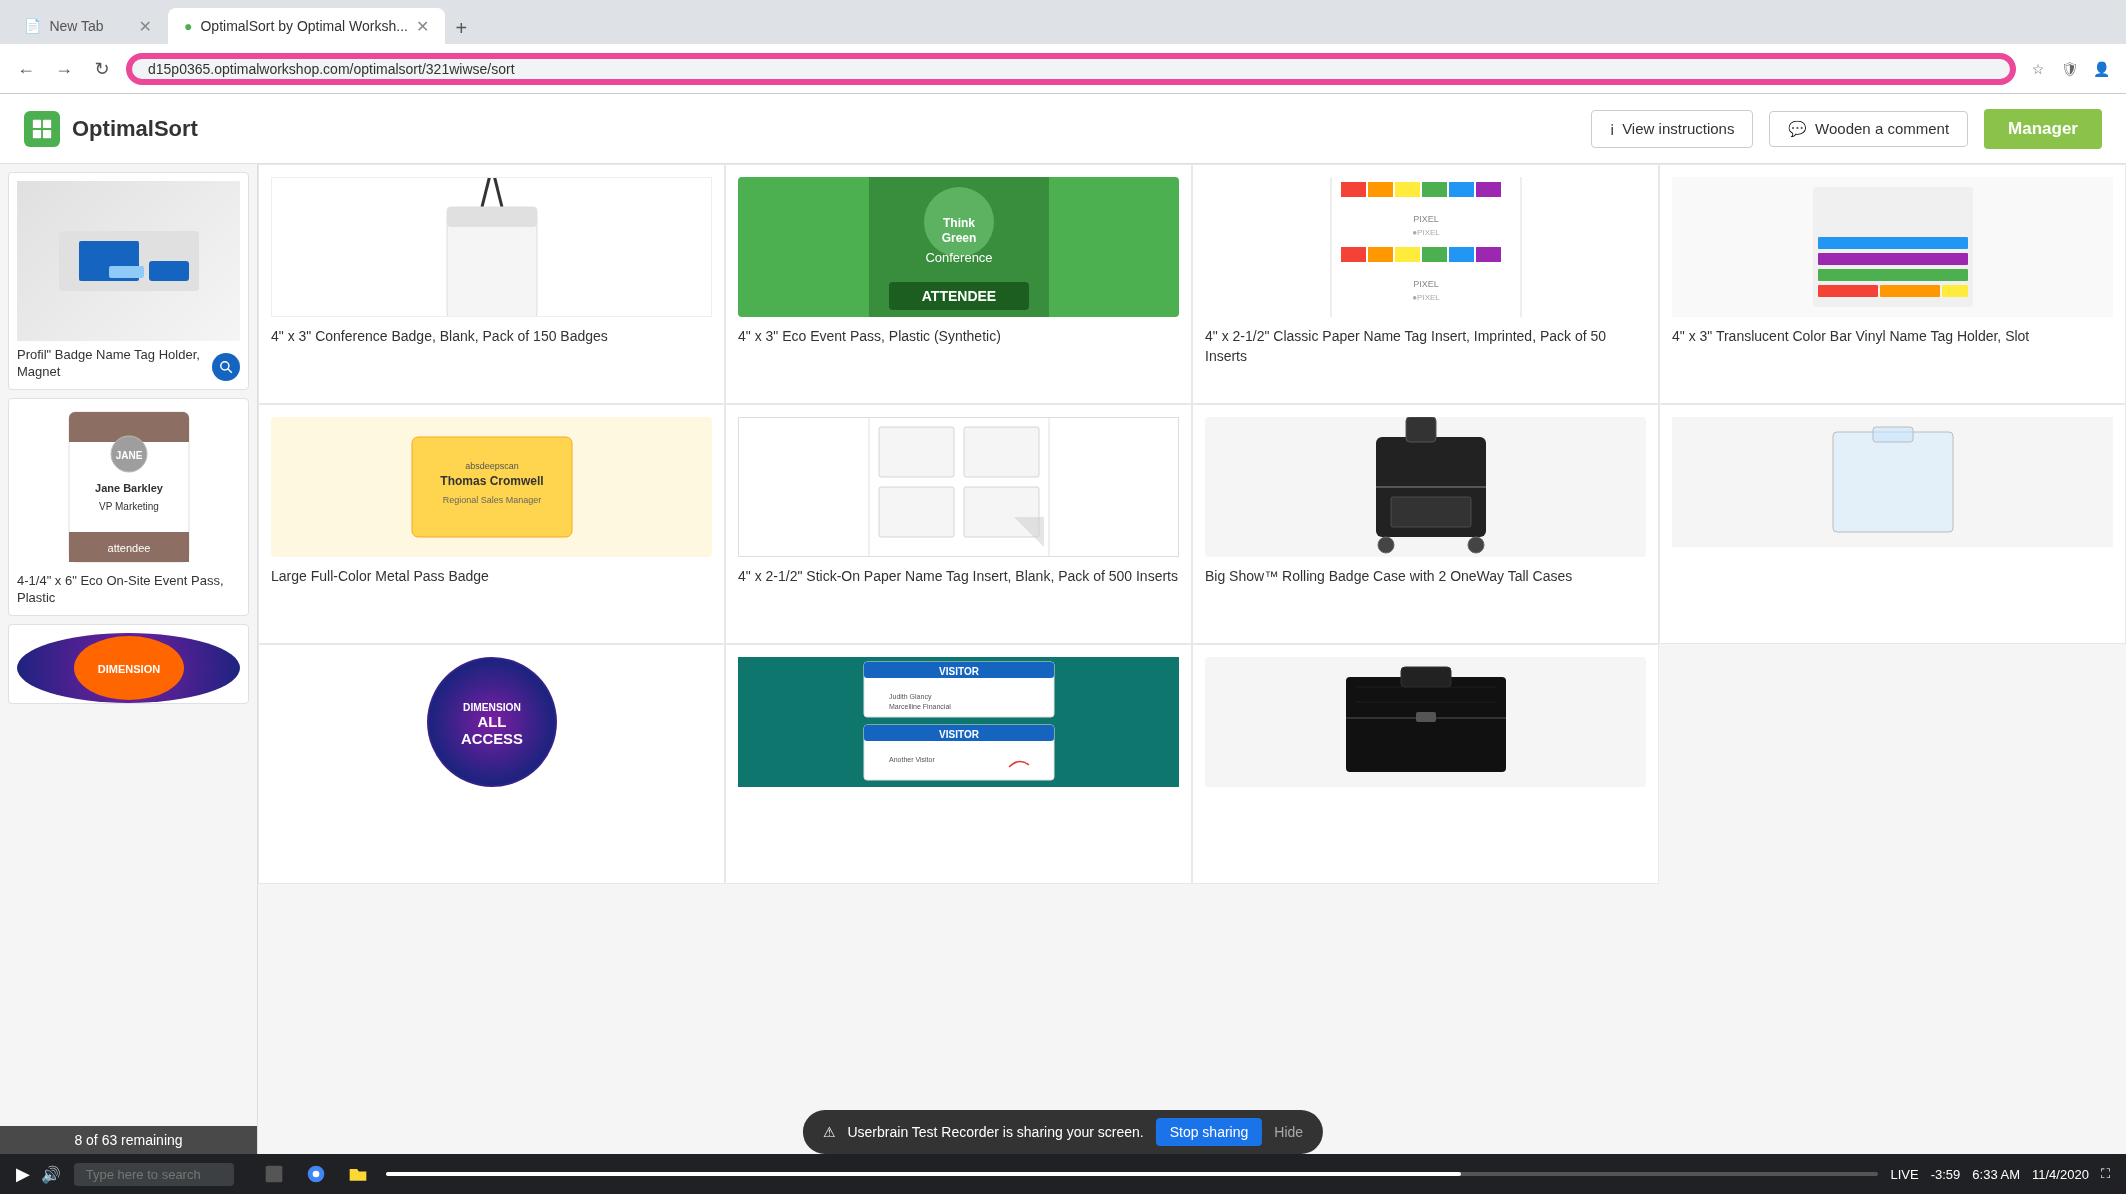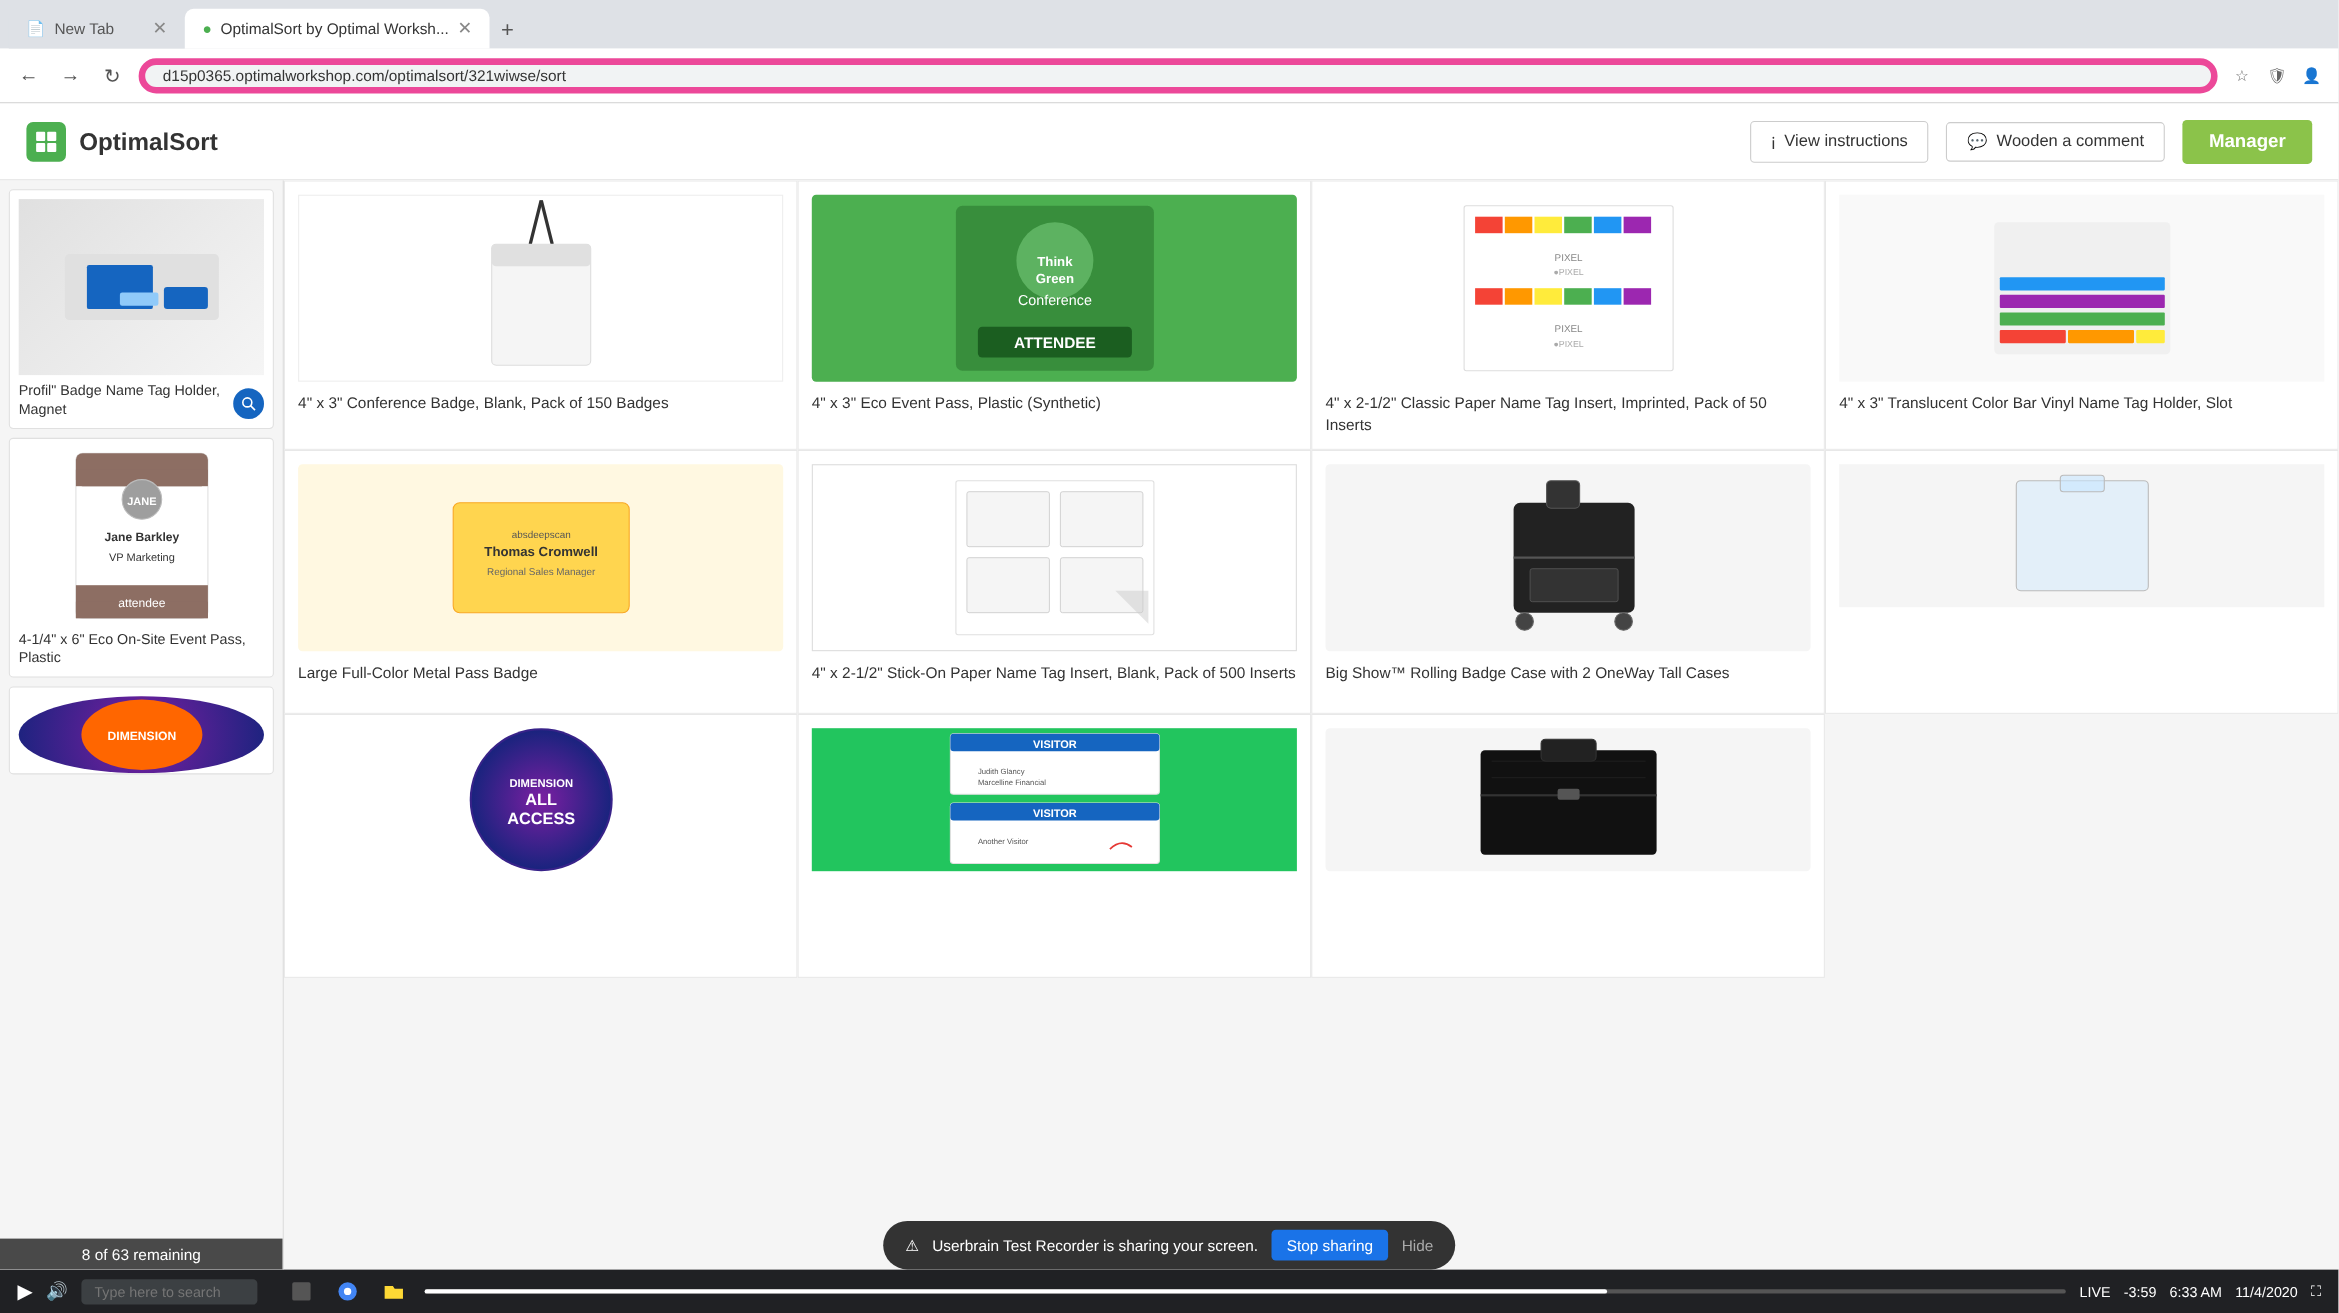--- a/index.html
+++ b/index.html
@@ -38,21 +38,21 @@
     .sidebar-item { background: #fff; border: 1px solid #e0e0e0; border-radius: 4px; padding: 8px; cursor: grab; position: relative; }
     .sidebar-item-image { width: 100%; height: 160px; object-fit: contain; display: flex; align-items: center; justify-content: center; overflow: hidden; }
     .sidebar-item-label { font-size: 13px; color: #333; margin-top: 6px; line-height: 1.3; }
     .sidebar-search-icon { position: absolute; bottom: 8px; right: 8px; width: 28px; height: 28px; background: #1565c0; border-radius: 50%; display: flex; align-items: center; justify-content: center; cursor: pointer; }
     .sidebar-remaining { position: absolute; bottom: 0; left: 0; right: 0; background: rgba(0,0,0,0.7); color: #fff; text-align: center; font-size: 14px; padding: 6px; }
 
     
     .grid-area { flex: 1; overflow-y: auto; padding: 0; background: #f5f5f5; }
     .product-grid { display: grid; grid-template-columns: repeat(4, 1fr); gap: 0; }
     .product-card { background: #fff; border: 1px solid #e8e8e8; padding: 12px; display: flex; flex-direction: column; align-items: center; min-height: 240px; cursor: pointer; }
-    .product-card-image { width: 100%; height: 170px; display: flex; align-items: center; justify-content: center; overflow: hidden; }
+    .product-card-image { width: 100%; height: 140px; display: flex; align-items: center; justify-content: center; overflow: hidden; }
     .product-card-label { font-size: 14px; color: #333; margin-top: 10px; text-align: left; width: 100%; line-height: 1.4; }
 
     
     .bottom-bar { height: 40px; background: #202124; display: flex; align-items: center; padding: 0 16px; gap: 12px; }
     .bottom-play { color: #fff; font-size: 18px; cursor: pointer; }
     .bottom-volume { color: #fff; font-size: 16px; cursor: pointer; }
     .bottom-search-box { background: #3c4043; border: none; border-radius: 4px; color: #fff; padding: 4px 12px; font-size: 13px; width: 160px; }
     .taskbar-icons { display: flex; gap: 10px; align-items: center; margin-left: 12px; }
     .taskbar-icon { width: 32px; height: 32px; display: flex; align-items: center; justify-content: center; cursor: pointer; }
     .progress-bar-container { flex: 1; height: 4px; background: #555; border-radius: 2px; position: relative; }
@@ -333,21 +333,21 @@
               </radialGradient>
             </defs>
             <text x="70" y="58" text-anchor="middle" fill="white" font-size="11" font-weight="bold">DIMENSION</text>
             <text x="70" y="75" text-anchor="middle" fill="white" font-size="16" font-weight="bold">ALL</text>
             <text x="70" y="94" text-anchor="middle" fill="white" font-size="16" font-weight="bold">ACCESS</text>
           </svg>
         </div>
       </div>
 
       <div class="product-card" style="height:180px;">
-        <div class="product-card-image visitor-badge" style="height:130px; background:#22c55e;">
+        <div class="product-card-image visitor-badge" style="height:130px; background:#0f766e;">
           <svg viewBox="0 0 200 130" width="200" height="130">
             <rect x="5" y="5" width="190" height="55" rx="3" fill="#fff" stroke="#e0e0e0" stroke-width="1"></rect>
             <rect x="5" y="5" width="190" height="16" rx="3" fill="#1565c0"></rect>
             <text x="100" y="18" text-anchor="middle" fill="white" font-size="10" font-weight="bold">VISITOR</text>
             <text x="30" y="42" fill="#555" font-size="7">Judith Glancy</text>
             <text x="30" y="52" fill="#555" font-size="7">Marcelline Financial</text>
             <rect x="5" y="68" width="190" height="55" rx="3" fill="#fff" stroke="#e0e0e0" stroke-width="1"></rect>
             <rect x="5" y="68" width="190" height="16" rx="3" fill="#1565c0"></rect>
             <text x="100" y="81" text-anchor="middle" fill="white" font-size="10" font-weight="bold">VISITOR</text>
             <text x="30" y="105" fill="#555" font-size="7">Another Visitor</text>

